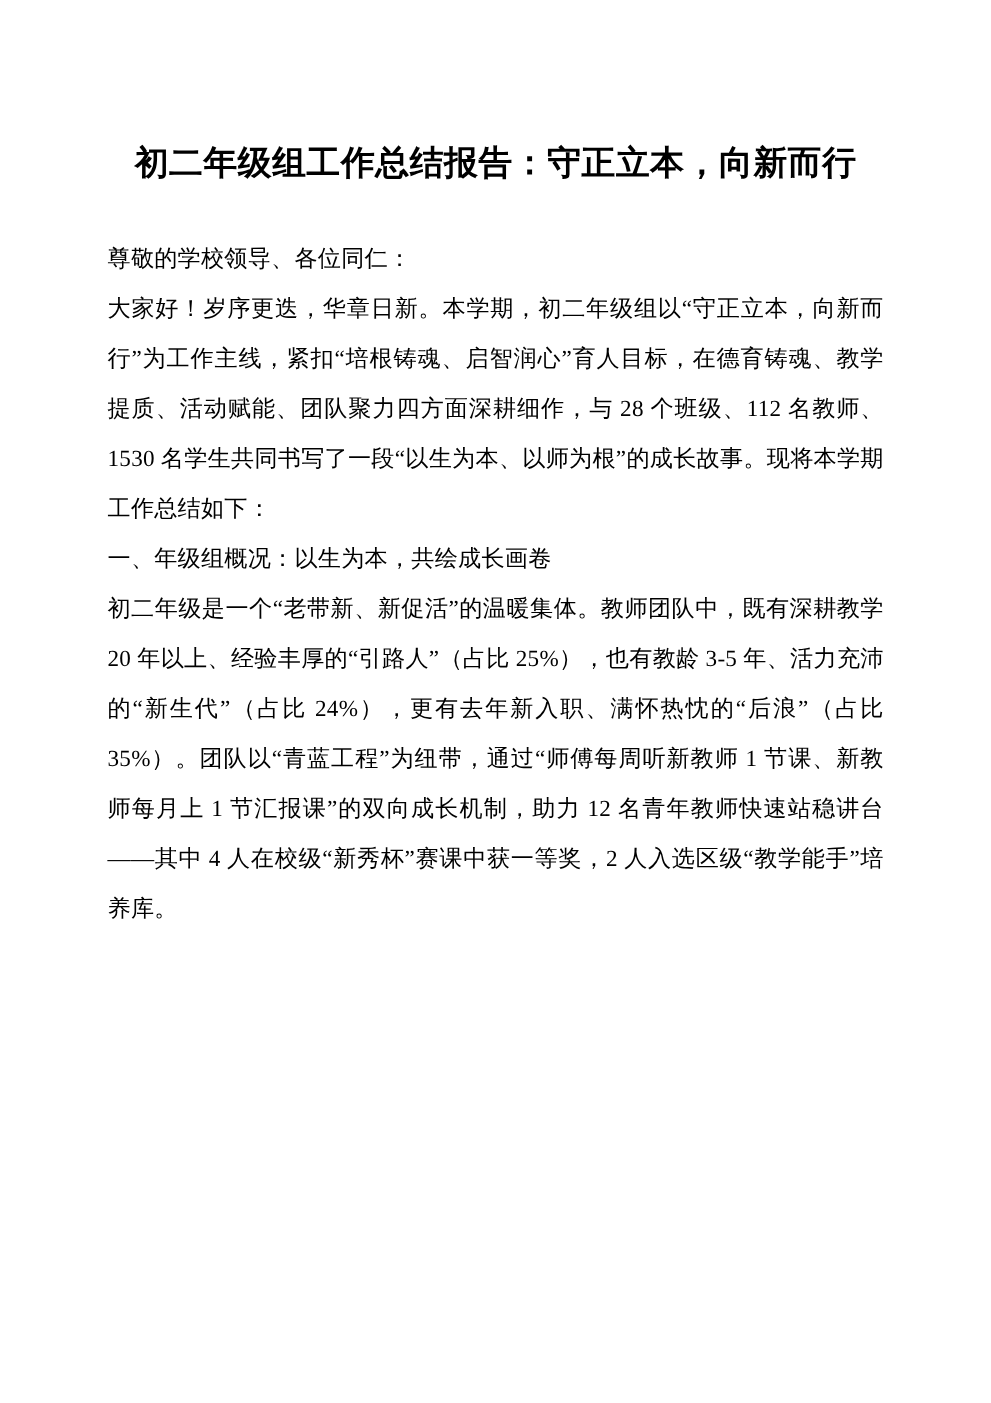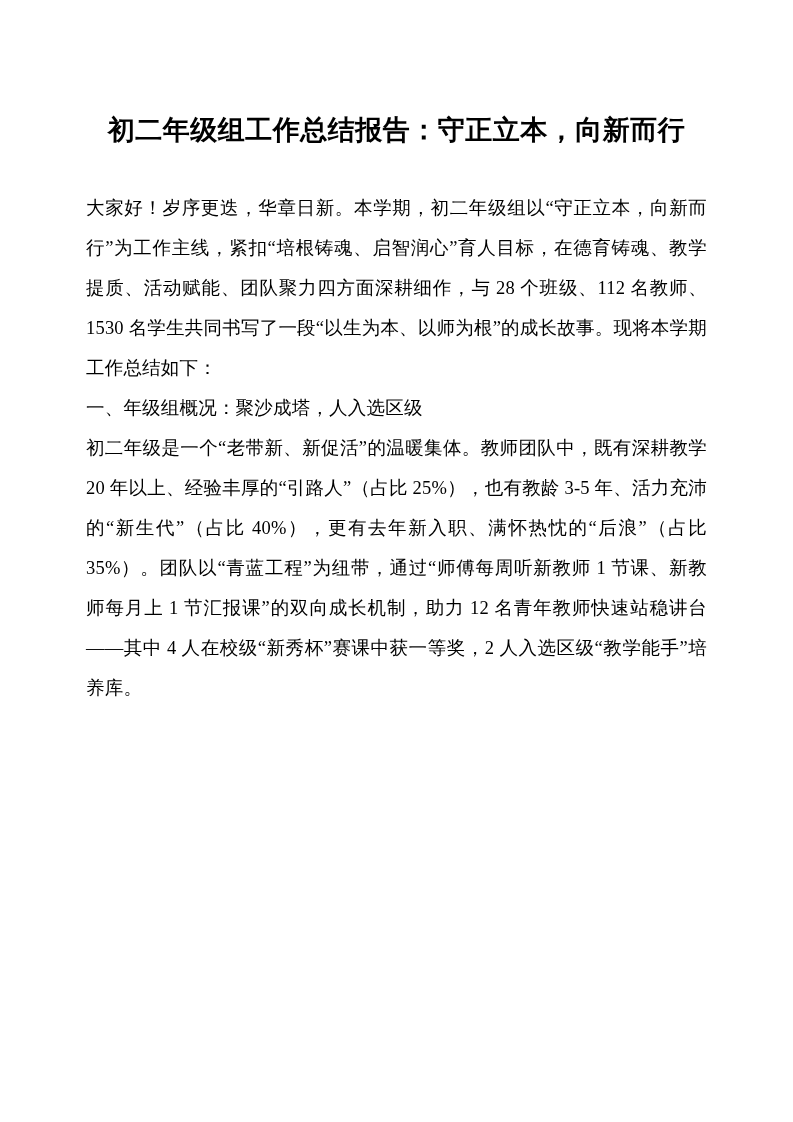--- a/index.html
+++ b/index.html
@@ -41,17 +41,18 @@
   .body-text p.indent-none {
     text-indent: 0;
   }
 </style>
 </head>
 <body>
 
 <div class="page">
   <h1 class="doc-title">初二年级组工作总结报告：守正立本，向新而行</h1>
   <div class="body-text">
+    <p class="indent-none">尊敬的学校领导、各位同仁：</p>
     <p class="indent-none">大家好！岁序更迭，华章日新。本学期，初二年级组以“守正立本，向新而行”为工作主线，紧扣“培根铸魂、启智润心”育人目标，在德育铸魂、教学提质、活动赋能、团队聚力四方面深耕细作，与 28 个班级、112 名教师、1530 名学生共同书写了一段“以生为本、以师为根”的成长故事。现将本学期工作总结如下：</p>
-    <p class="indent-none">一、年级组概况：聚沙成塔，人入选区级</p>
-    <p class="indent-none">初二年级是一个“老带新、新促活”的温暖集体。教师团队中，既有深耕教学 20 年以上、经验丰厚的“引路人”（占比 25%），也有教龄 3-5 年、活力充沛的“新生代”（占比 40%），更有去年新入职、满怀热忱的“后浪”（占比 35%）。团队以“青蓝工程”为纽带，通过“师傅每周听新教师 1 节课、新教师每月上 1 节汇报课”的双向成长机制，助力 12 名青年教师快速站稳讲台——其中 4 人在校级“新秀杯”赛课中获一等奖，2 人入选区级“教学能手”培养库。</p>
+    <p class="indent-none">一、年级组概况：以生为本，共绘成长画卷</p>
+    <p class="indent-none">初二年级是一个“老带新、新促活”的温暖集体。教师团队中，既有深耕教学 20 年以上、经验丰厚的“引路人”（占比 25%），也有教龄 3-5 年、活力充沛的“新生代”（占比 24%），更有去年新入职、满怀热忱的“后浪”（占比 35%）。团队以“青蓝工程”为纽带，通过“师傅每周听新教师 1 节课、新教师每月上 1 节汇报课”的双向成长机制，助力 12 名青年教师快速站稳讲台——其中 4 人在校级“新秀杯”赛课中获一等奖，2 人入选区级“教学能手”培养库。</p>
   </div>
 </div>
 
 </body></html>

